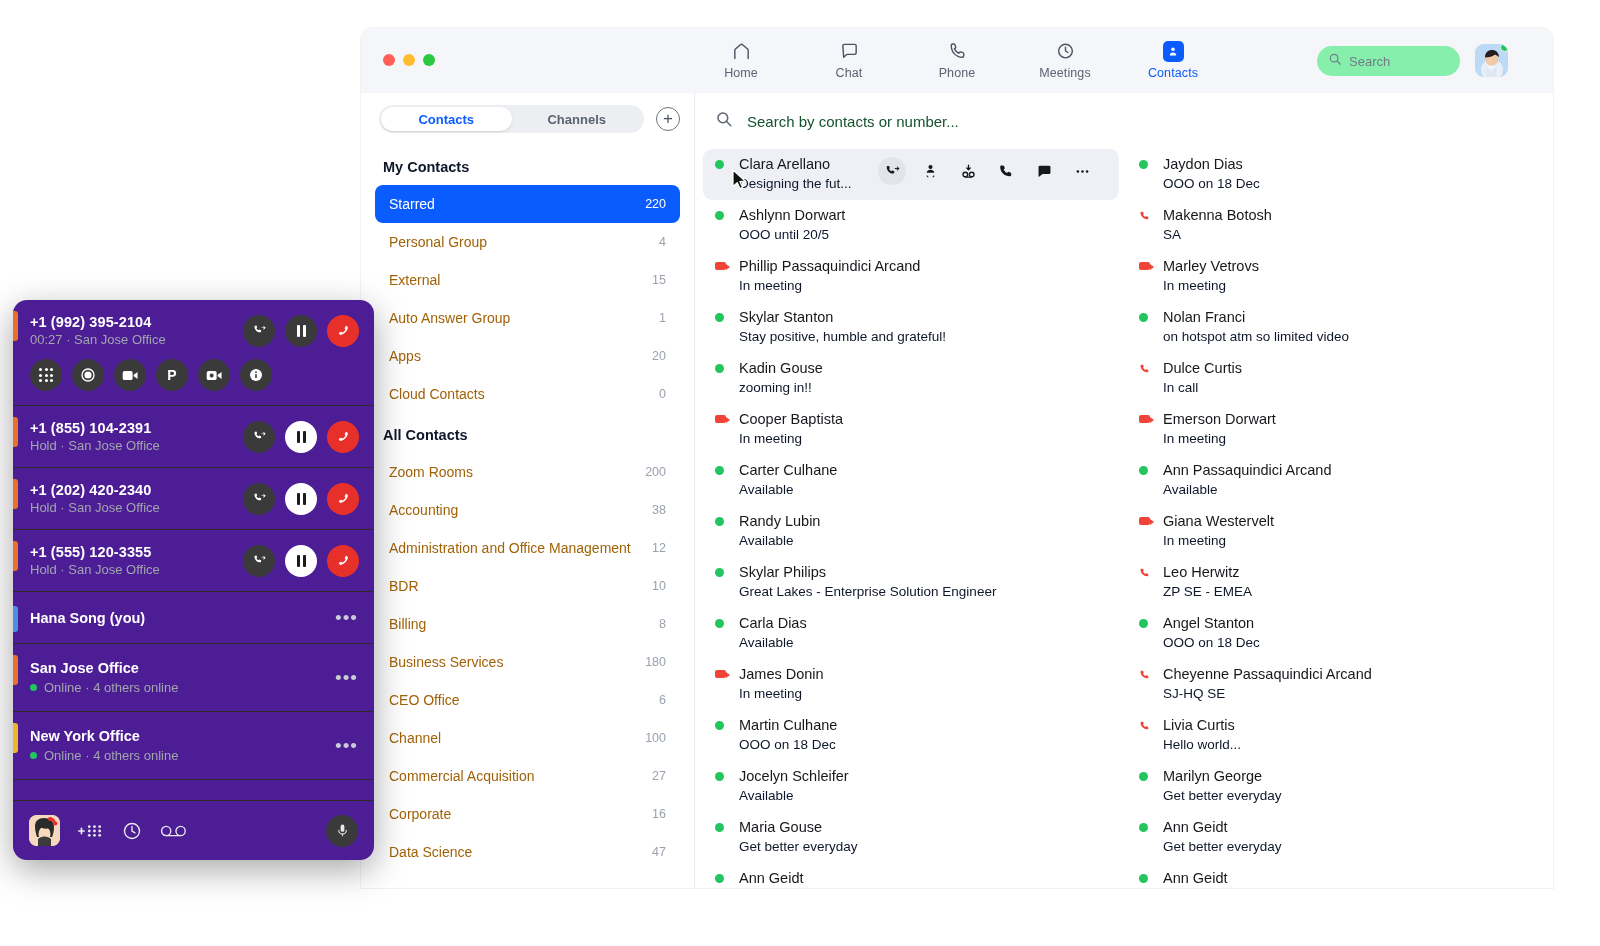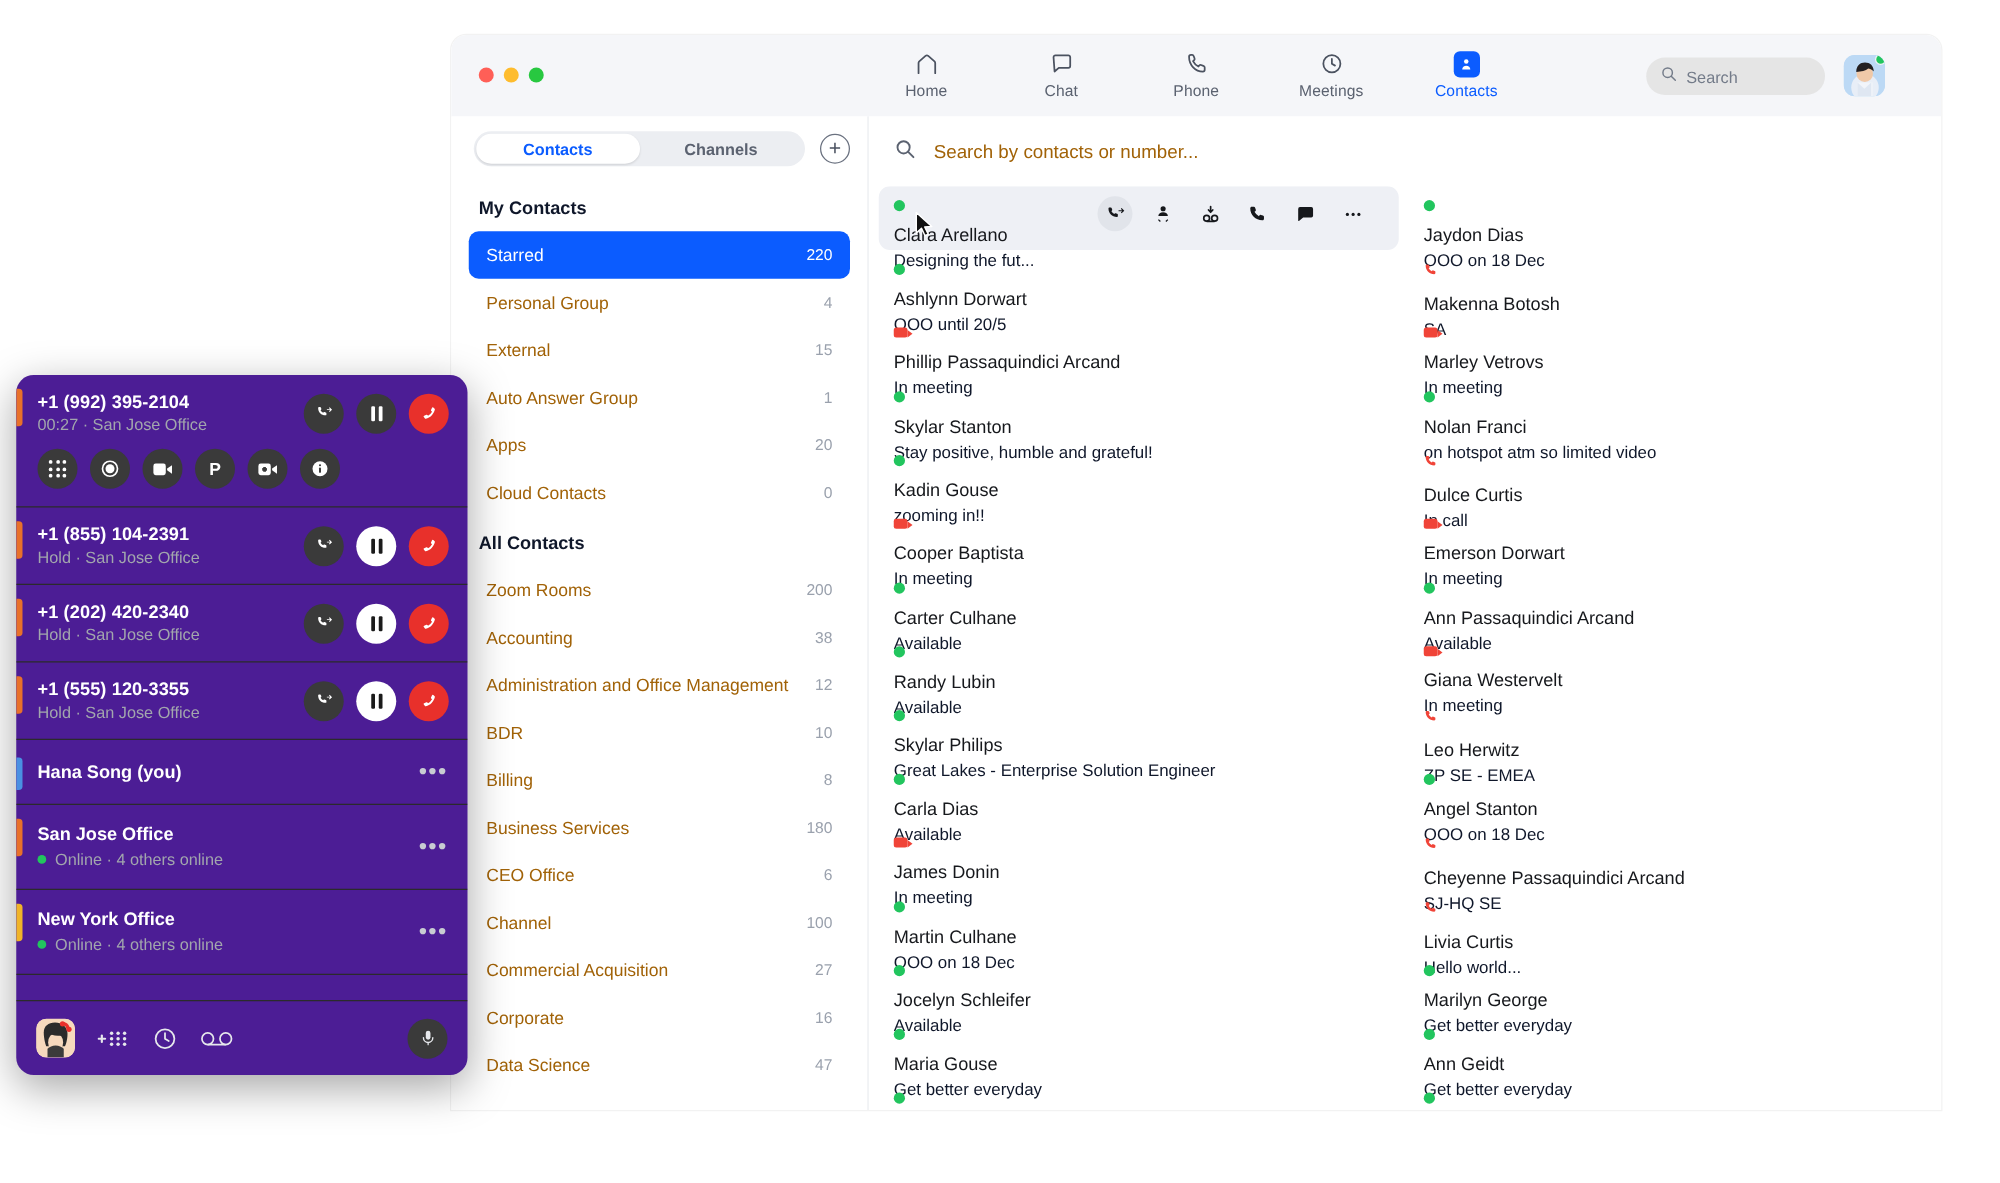--- a/index.html
+++ b/index.html
@@ -38,21 +38,21 @@
   .nav-item { width: 76px; display:flex; flex-direction:column; align-items:center;
               gap: 5px; cursor:pointer; }
   .nav-ico { height: 20px; display:flex; align-items:center; justify-content:center; }
   .nav-label { font-size: 12.5px; color:#5b6270; letter-spacing:.1px; }
   .nav-item.active .nav-label { color:#0b5cff; }
   .nav-badge { width: 21px; height:21px; border-radius:5px; background:#0b5cff;
                display:flex; align-items:center; justify-content:center; }
 
   .topsearch { position:absolute; right: 93px; top: 18px;
                width: 143px; height: 29px; border-radius: 15px;
-               background: #e5e5e5; display:flex; align-items:center; gap:7px;
+               background: #86efac; display:flex; align-items:center; gap:7px;
                padding: 15px 11px; cursor:text; }
   .topsearch span.ph { font-size: 13px; color:#737b89; }
   .avatar-top { position:absolute; right: 45px; top: 16px; width:33px; height:33px;
                 border-radius: 9px; overflow:hidden; background:#bcd9f5; }
   .avatar-top .badge { position:absolute; right:-1px; top:-1px; width:9px; height:9px;
                        border-radius:50%; background:#22c55e; border:1.5px solid #f5f6f9; }
 
   
   .body-split { display:flex; height: 795px; }
   .sidebar { width: 334px; background:#fff; border-right:1px solid #e8eaee;
@@ -78,27 +78,27 @@
   .side-row { height: 38px; display:flex; align-items:center; justify-content:space-between;
               padding: 0 14px; border-radius: 8px; cursor:pointer; }
   .side-row .lbl { font-size: 14px; color:#a16207; white-space:nowrap; }
   .side-row .cnt { font-size: 12.5px; color:#9aa1ad; }
   .side-row.selected { background:#0b5cff; }
   .side-row.selected .lbl, .side-row.selected .cnt { color:#fff; }
 
   
   .content-search { height: 56px; display:flex; align-items:center; gap: 14px;
                     padding: 0 24px 0 20px; cursor:text; }
-  .content-search .ph { font-size: 15px; color:#a16207; }
+  .content-search .ph { font-size: 15px; color:#14532d; }
 
   .cols { flex:1; display:flex; padding: 0 10px 0 0; overflow:hidden; }
   .col { width: 50%; padding-left: 8px; }
 
   .contact-row { position:relative; height: 51px; border-radius: 9px;
-                 padding: 5px 8px 1px 12px; display:flex; gap: 10px; cursor:pointer;flex-direction:column; }
+                 padding: 5px 8px 1px 12px; display:flex; gap: 10px; cursor:pointer; }
   .contact-row.hover { background:#eef0f5; }
   .pres { width: 14px; flex: 0 0 14px; padding-top: 6px; display:flex; }
   .pres .pdot { width:9px; height:9px; border-radius:50%; background:#22c55e; }
   .pres .pvid { width:11px; height:8px; border-radius:2px; background:#f04438; position:relative; }
   .pres .pvid:after { content:""; position:absolute; right:-4px; top:1.5px;
                       border-top:3px solid transparent; border-bottom:3px solid transparent;
                       border-left:4px solid #f04438; }
   .pres .pphone { color:#f04438; font-size: 13px; line-height: 1; margin-top:-1px; }
   .cinfo { min-width:0; flex:1; }
   .cname { font-size: 14.5px; color:#16181c; line-height: 20px; white-space:nowrap;

